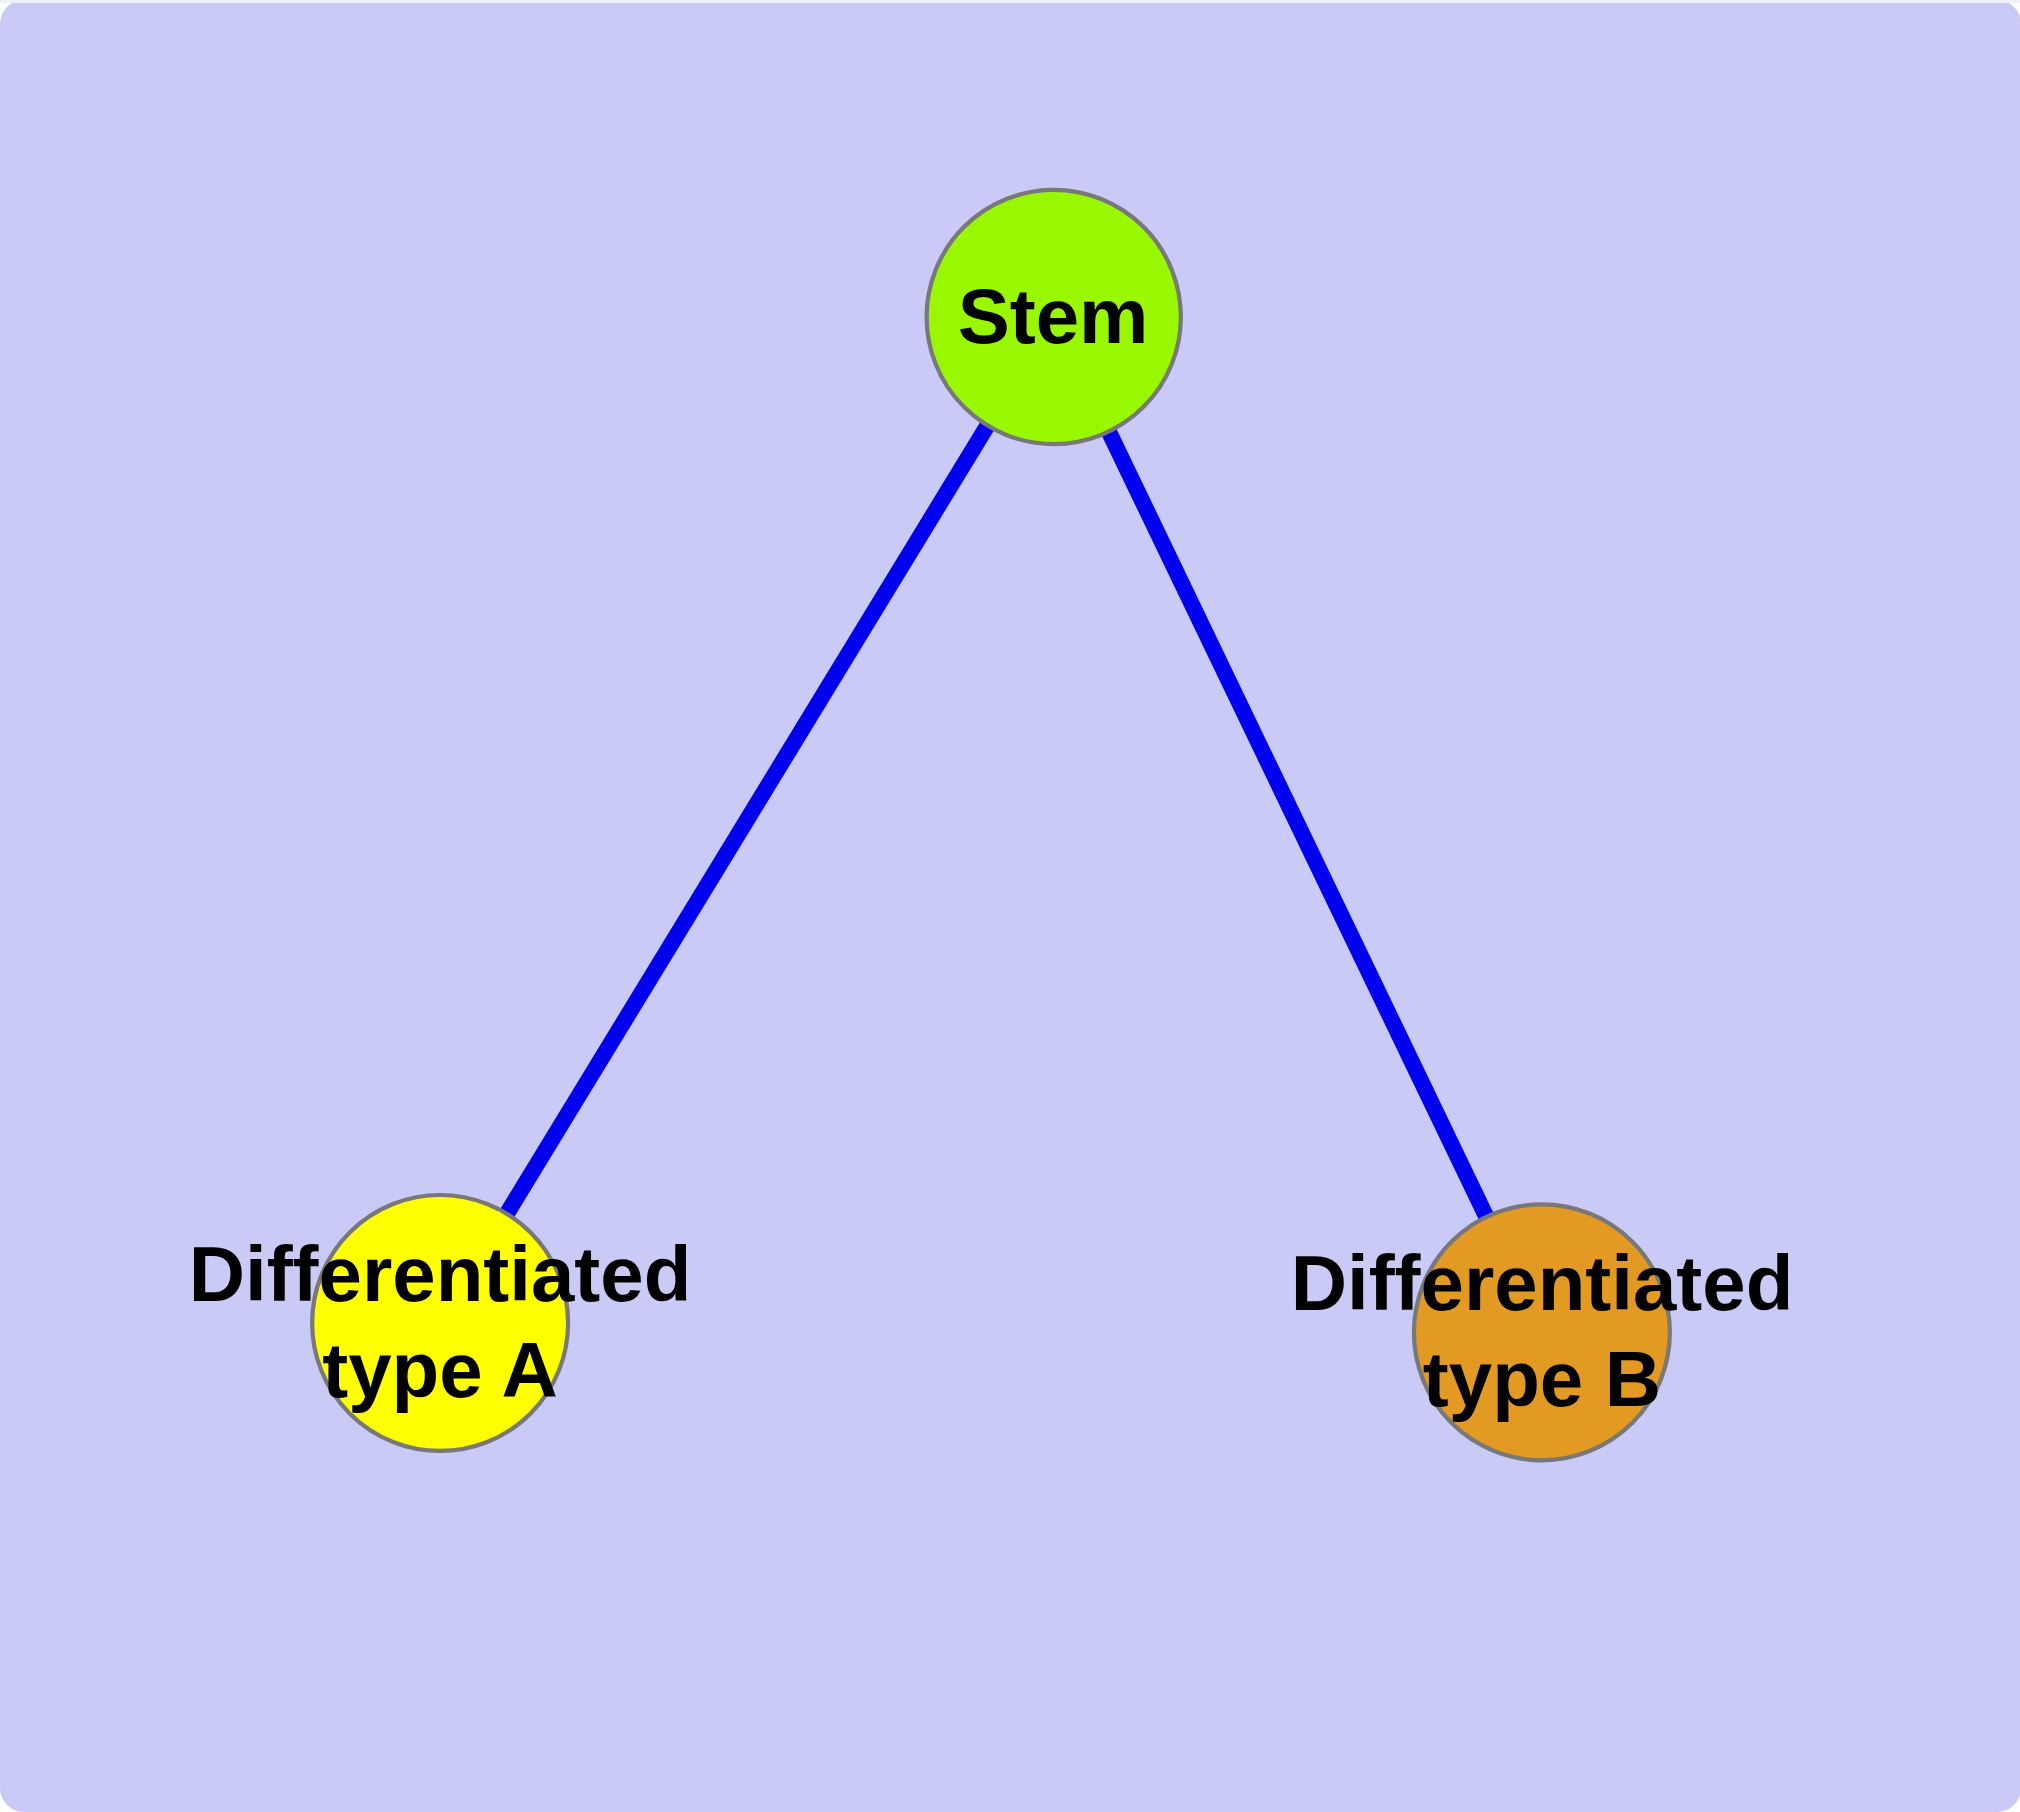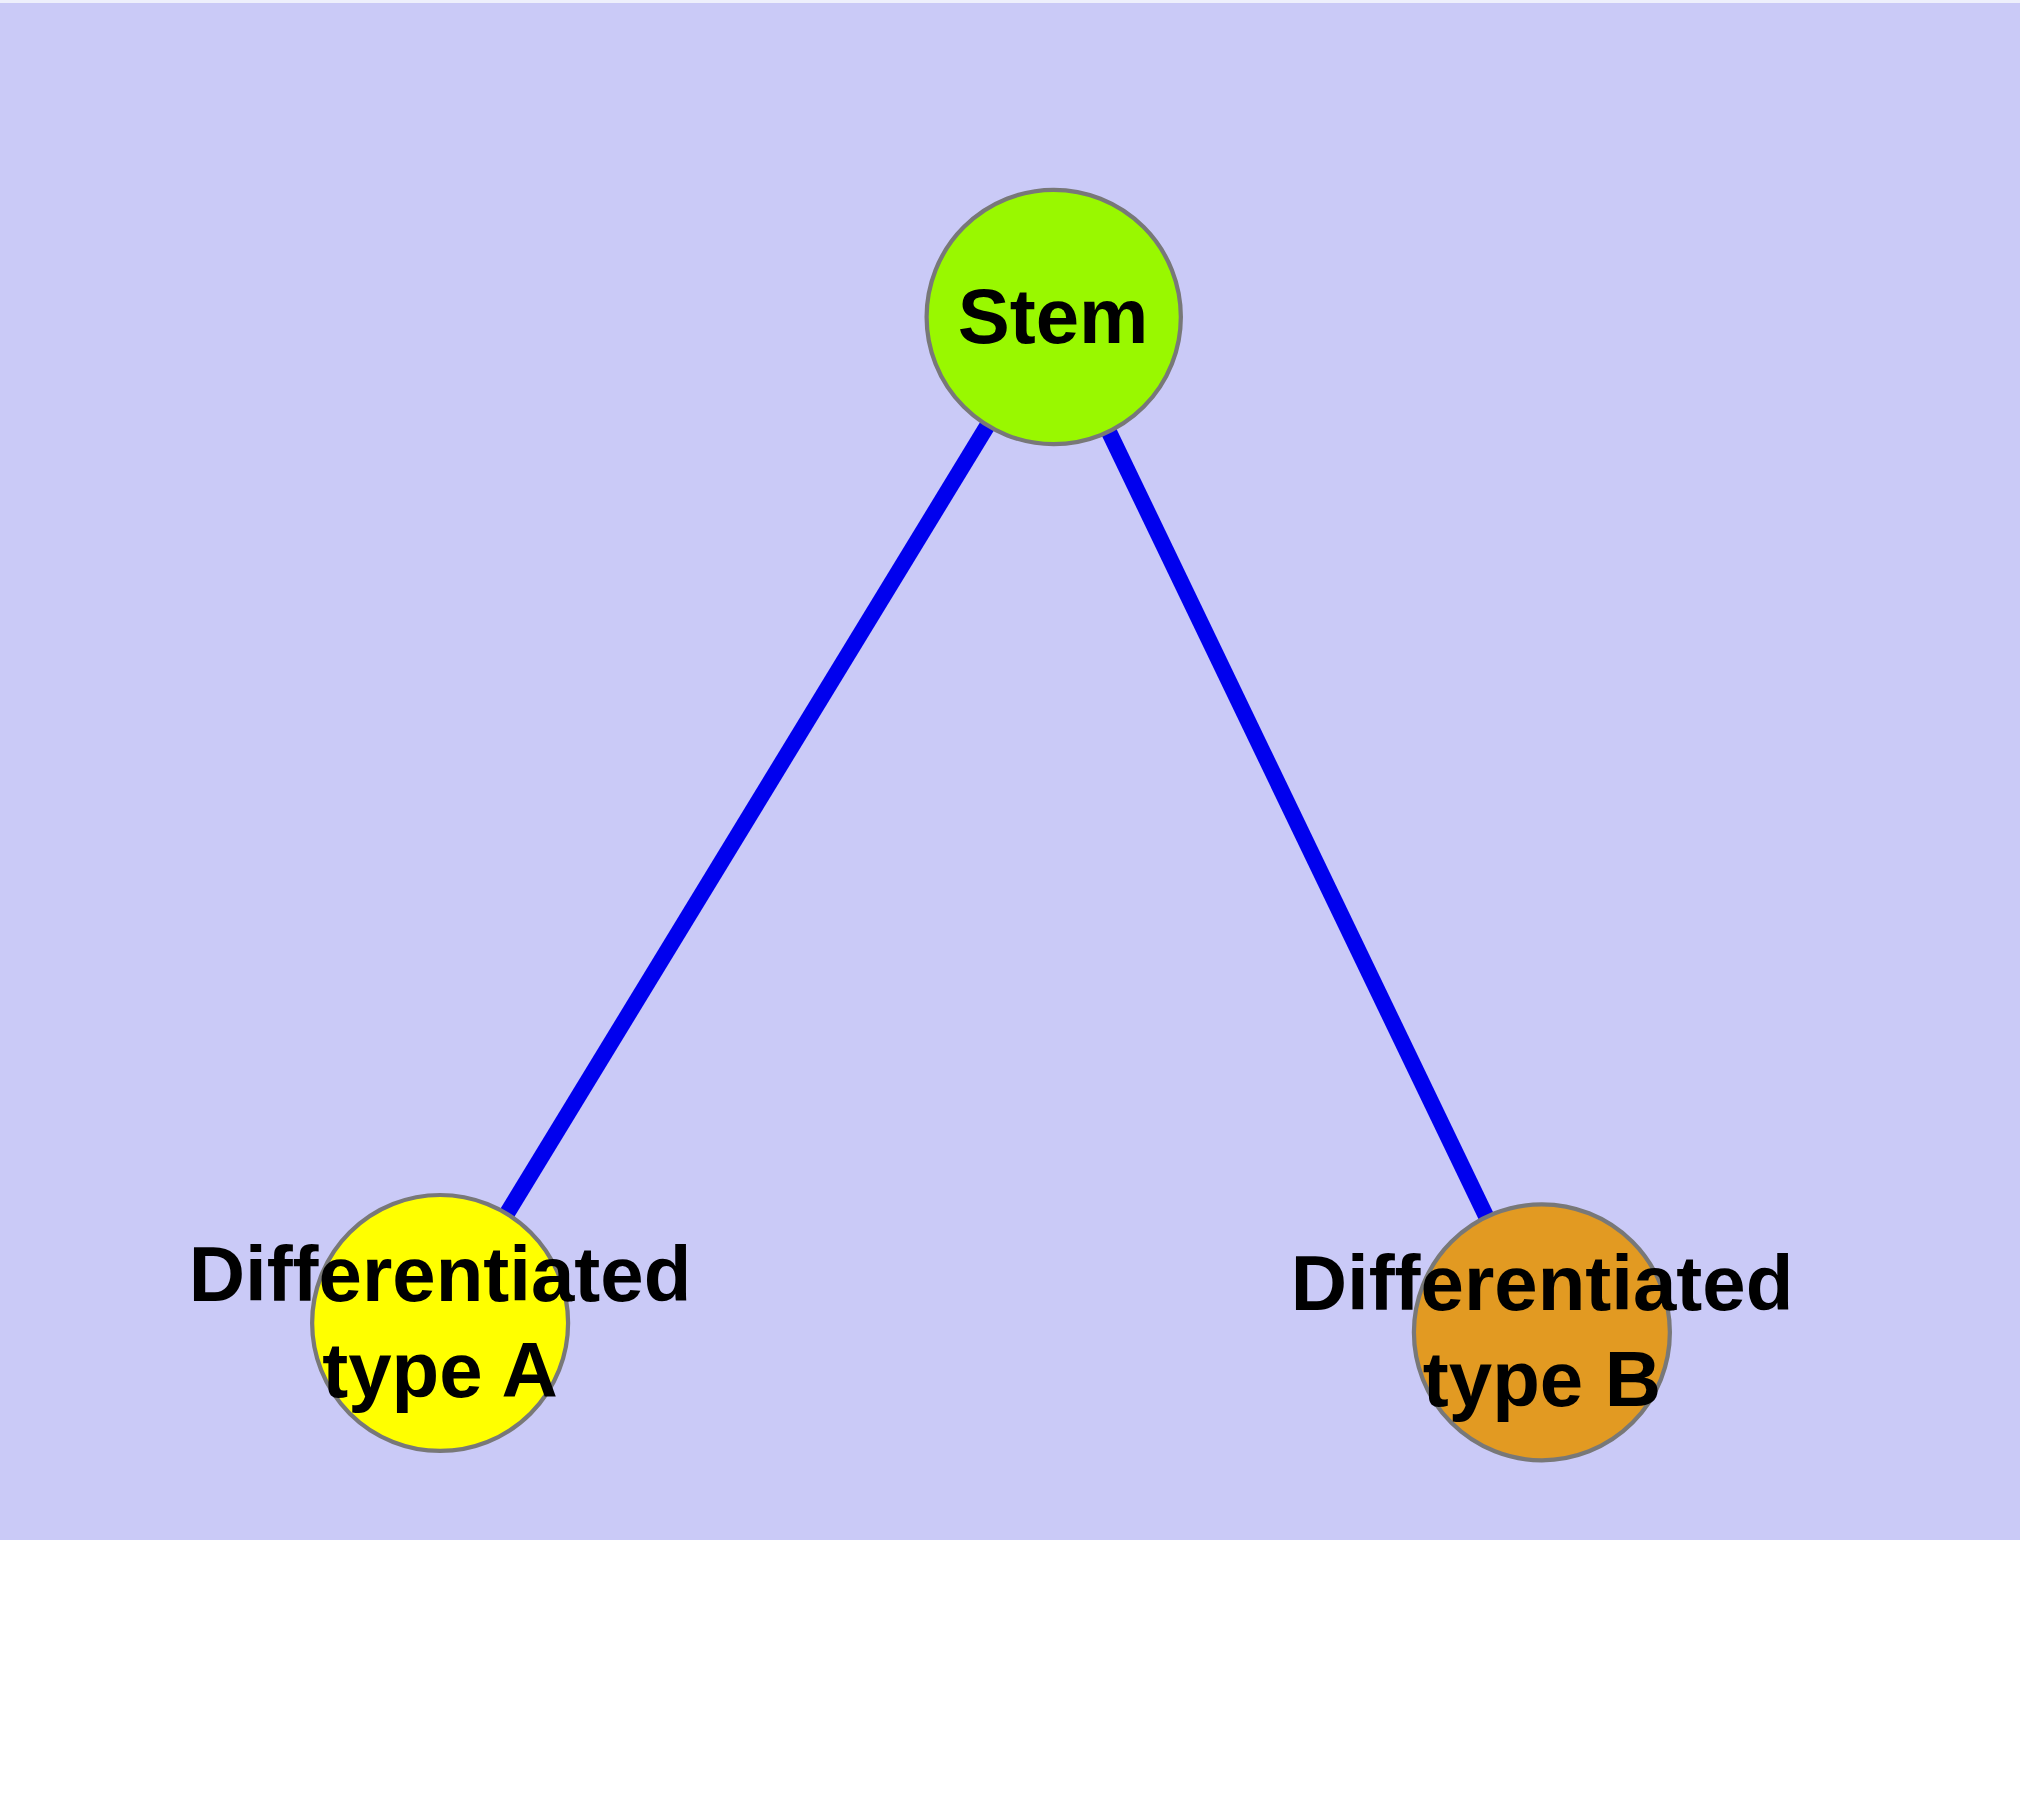--- a/index.html
+++ b/index.html
@@ -8,21 +8,22 @@
   }
   body {
     width: 2021px;
     height: 1812px;
     overflow: hidden;
     font-family: "Liberation Sans", sans-serif;
   }
   #canvas {
     position: relative;
     width: 2021px;
-    height: 1540px;
+    height: 1812px;
+    border-radius: 24px;
   }
   #top-edge {
     position: absolute;
     left: 0;
     top: 0;
     width: 100%;
     height: 2.5px;
   }
   #graph-svg {
     position: absolute;

